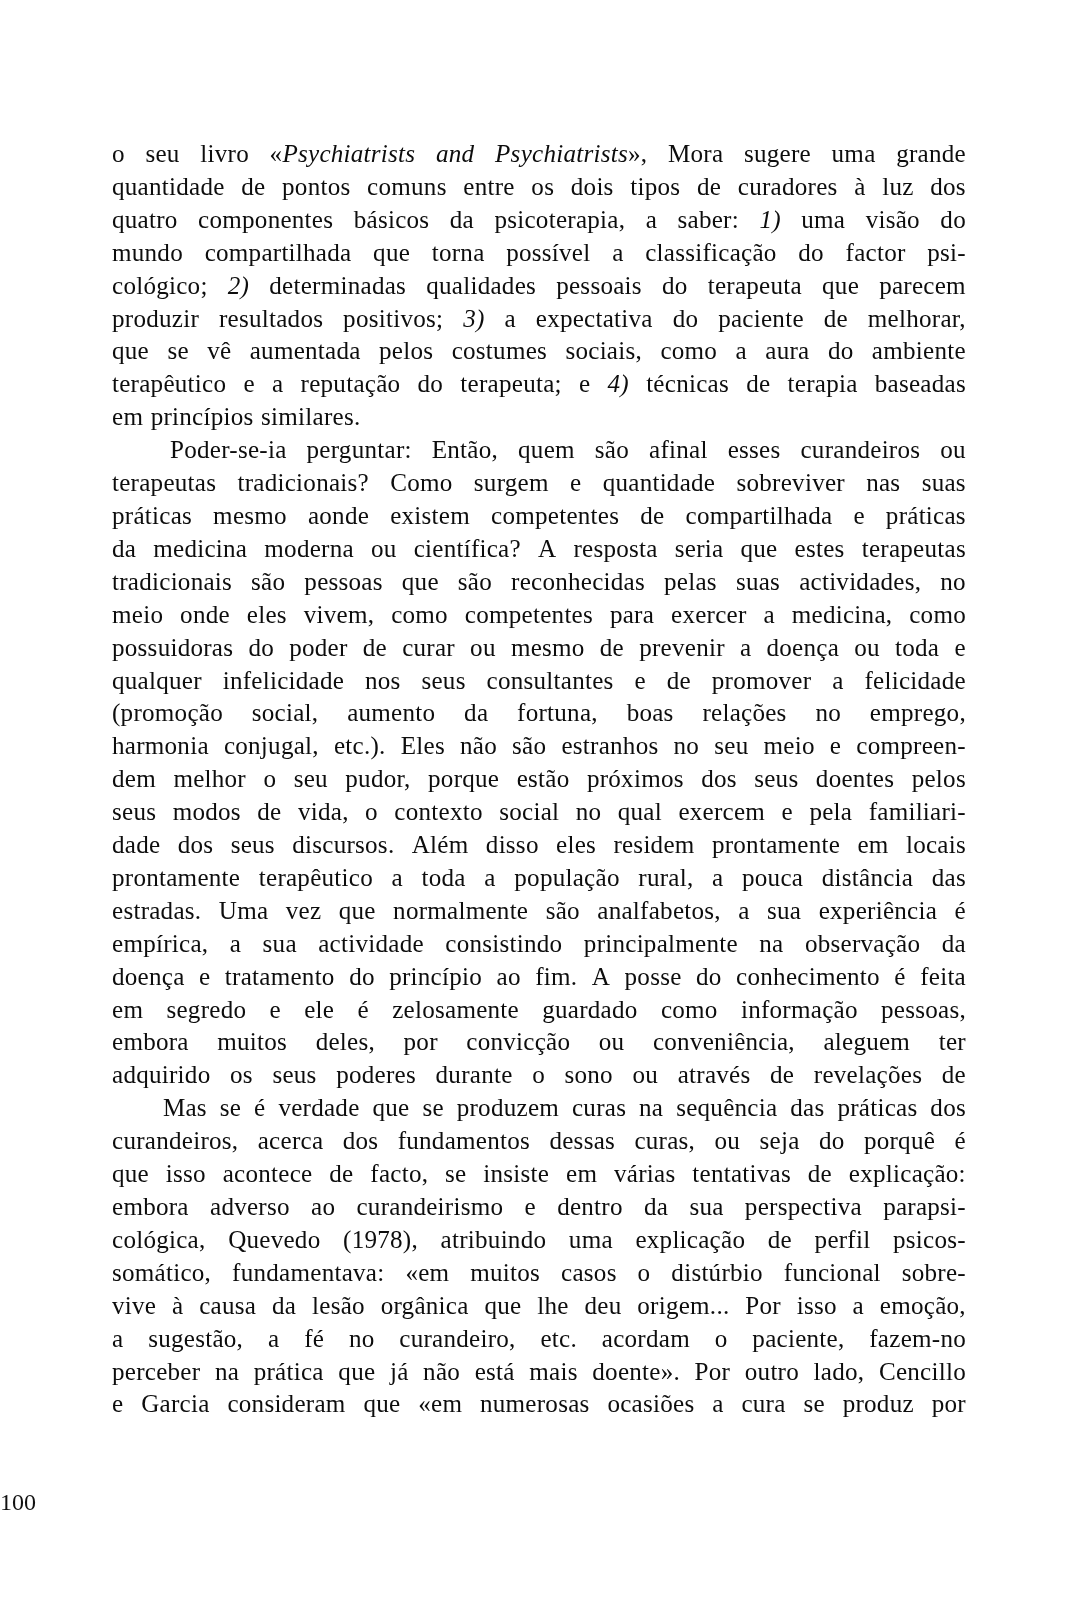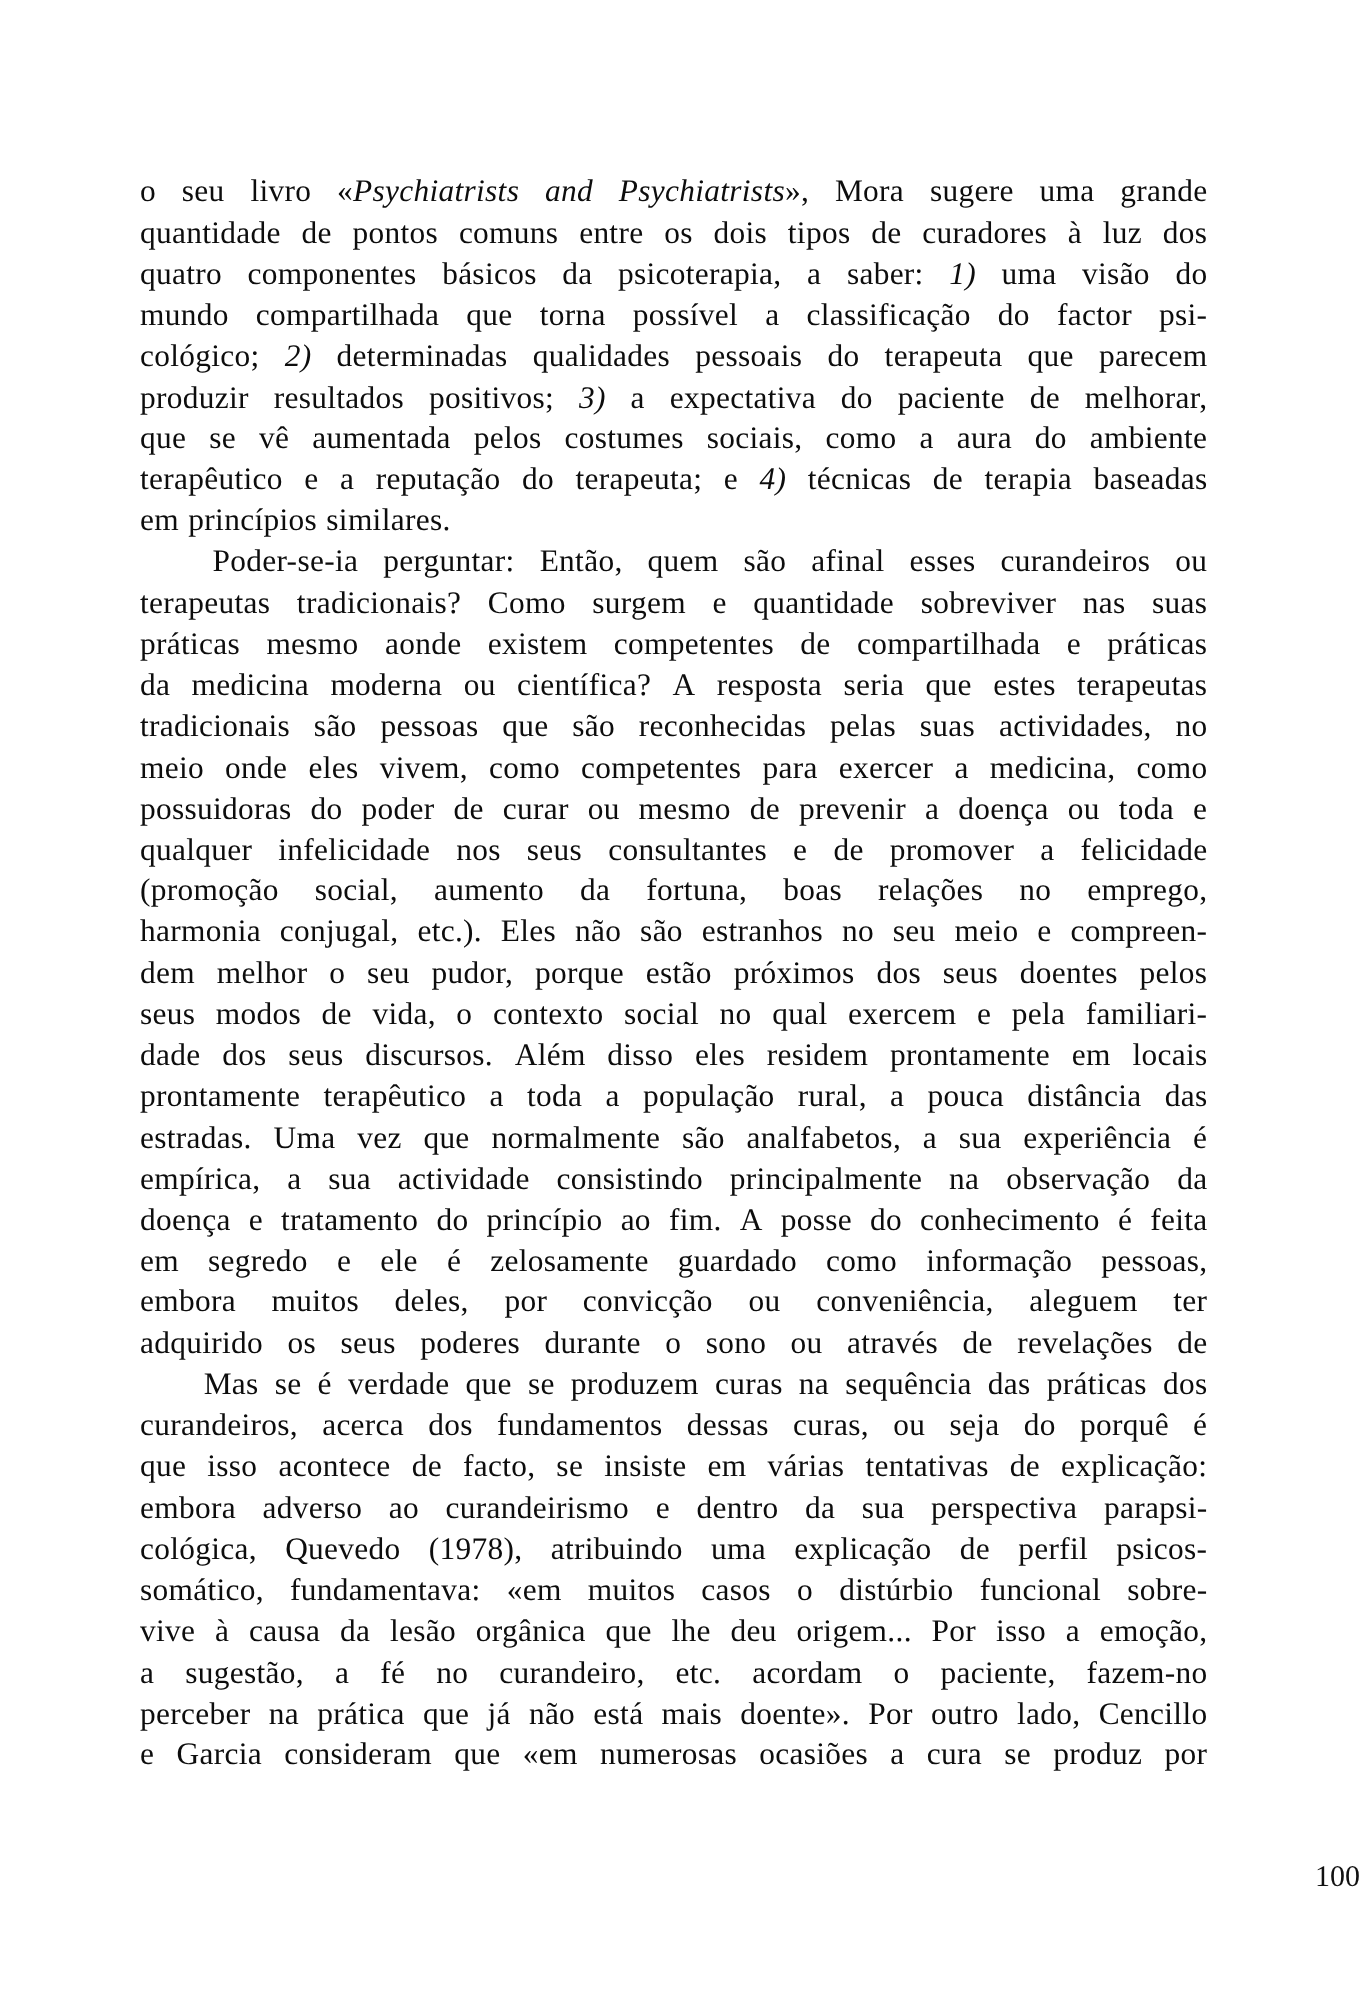--- a/index.html
+++ b/index.html
@@ -71,21 +71,21 @@
 
   .it {
     font-style: italic;
   }
 
   .page-number {
     position: absolute;
     left: 0;
     top: 1487px;
     width: 1088px;
-    text-align: right;
+    text-align: left;
     font-size: 24px;
     line-height: 30px;
     font-family: "Liberation Serif", "DejaVu Serif", serif;
     color: #111111;
   }
 </style>
 </head>
 <body>
 
 <div class="page">

